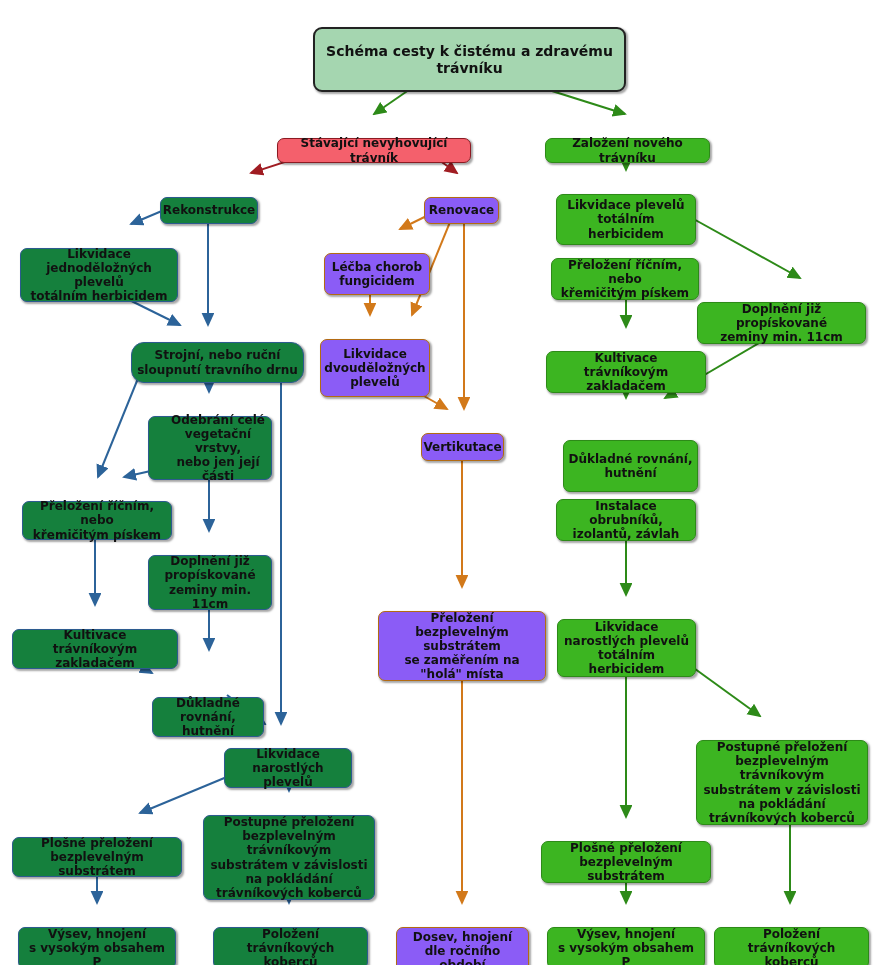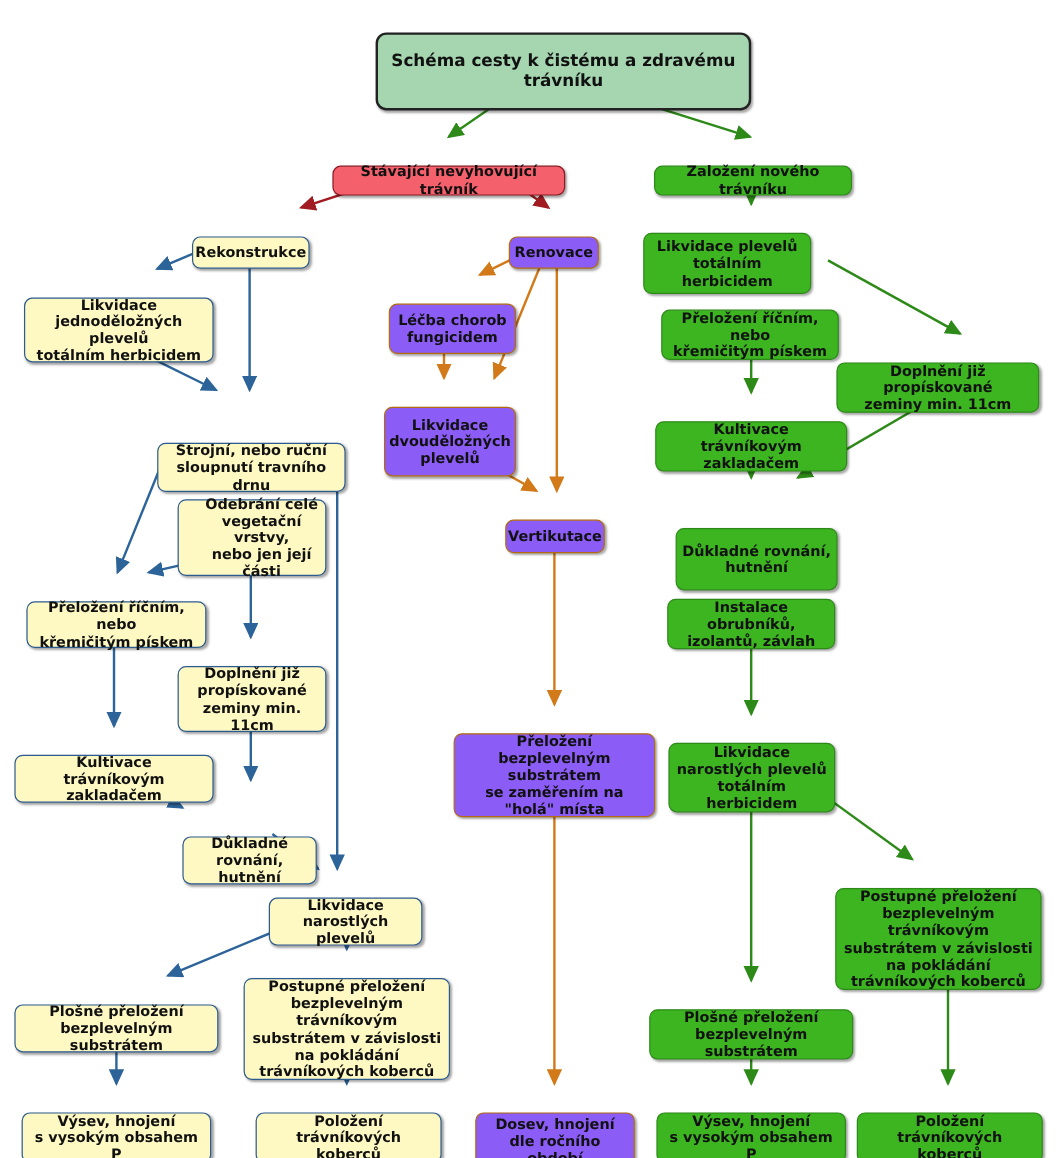--- a/index.html
+++ b/index.html
@@ -8,21 +8,21 @@
   #stage{position:relative;width:880px;height:965px;}
   svg#edges{position:absolute;left:0;top:0;width:880px;height:965px;}
   .node{position:absolute;box-sizing:border-box;display:flex;align-items:center;
         justify-content:center;text-align:center;border-radius:7px;
         font-weight:bold;color:#111111;line-height:1.18;
         font-family:"DejaVu Sans","Liberation Sans",sans-serif;
         box-shadow:1.5px 1.5px 2px rgba(0,0,0,0.35);margin-top:19px;}
   .node span{display:block;padding:0 4px;}
   .n-title{background:#a5d6b0;border:2px solid #222222;border-radius:9px;font-size:14px;}
   .n-red{background:#f4606c;border:1.6px solid #8c1a22;font-size:12px;}
-  .n-blue{background:#fef9c3;border:1.6px solid #2c5b8f;font-size:12px;}
+  .n-blue{background:#15803d;border:1.6px solid #2c5b8f;font-size:12px;}
   .n-orange{background:#8b5cf6;border:1.6px solid #b36b12;font-size:12px;}
   .n-green{background:#3cb521;border:1.6px solid #2d8a18;font-size:12px;}
 </style>
 </head>
 <body>
 
 <div id="stage">
   <svg id="edges" viewBox="0 0 880 965" xmlns="http://www.w3.org/2000/svg">
     <defs>
       <marker id="ar-green" markerWidth="7" markerHeight="7" refX="6" refY="3.2" orient="auto" markerUnits="strokeWidth">
@@ -89,21 +89,21 @@
       </div>
       <div class="node n-green" style="left: 545px; top: 119px; width: 165px; height: 25px;">
         <span>Založení nového trávníku</span>
       </div>
       <div class="node n-blue" style="left: 160px; top: 178px; width: 98px; height: 27px;">
         <span>Rekonstrukce</span>
       </div>
       <div class="node n-blue" style="left: 20px; top: 229px; width: 158px; height: 54px;">
         <span>Likvidace<br>jednoděložných plevelů<br>totálním herbicidem</span>
       </div>
-      <div class="node n-blue" style="left: 131px; top: 350px; width: 157px; height: 41px;">
+      <div class="node n-blue" style="left: 131px; top: 323px; width: 173px; height: 41px; border-radius: 13px;">
         <span>Strojní, nebo ruční<br>sloupnutí travního drnu</span>
       </div>
       <div class="node n-blue" style="left: 148px; top: 397px; width: 124px; height: 64px; padding-left: 16px;">
         <span>Odebrání celé<br>vegetační vrstvy,<br>nebo jen její části</span>
       </div>
       <div class="node n-blue" style="left: 22px; top: 482px; width: 150px; height: 39px;">
         <span>Přeložení říčním, nebo<br>křemičitým pískem</span>
       </div>
       <div class="node n-blue" style="left: 148px; top: 536px; width: 124px; height: 55px;">
         <span>Doplnění již<br>propískované<br>zeminy min. 11cm</span>
@@ -140,21 +140,21 @@
       </div>
       <div class="node n-orange" style="left: 421px; top: 414px; width: 83px; height: 28px;">
         <span>Vertikutace</span>
       </div>
       <div class="node n-orange" style="left: 378px; top: 592px; width: 168px; height: 70px;">
         <span>Přeložení<br>bezplevelným substrátem<br>se zaměřením na<br>"holá" místa</span>
       </div>
       <div class="node n-orange" style="left: 396px; top: 908px; width: 133px; height: 48px;">
         <span>Dosev, hnojení<br>dle ročního období</span>
       </div>
-      <div class="node n-green" style="left: 536px; top: 175px; width: 140px; height: 51px;">
+      <div class="node n-green" style="left: 556px; top: 175px; width: 140px; height: 51px;">
         <span>Likvidace plevelů<br>totálním herbicidem</span>
       </div>
       <div class="node n-green" style="left: 551px; top: 239px; width: 148px; height: 42px;">
         <span>Přeložení říčním, nebo<br>křemičitým pískem</span>
       </div>
       <div class="node n-green" style="left: 697px; top: 283px; width: 169px; height: 42px;">
         <span>Doplnění již propískované<br>zeminy min. 11cm</span>
       </div>
       <div class="node n-green" style="left: 546px; top: 332px; width: 160px; height: 42px;">
         <span>Kultivace<br>trávníkovým zakladačem</span>

